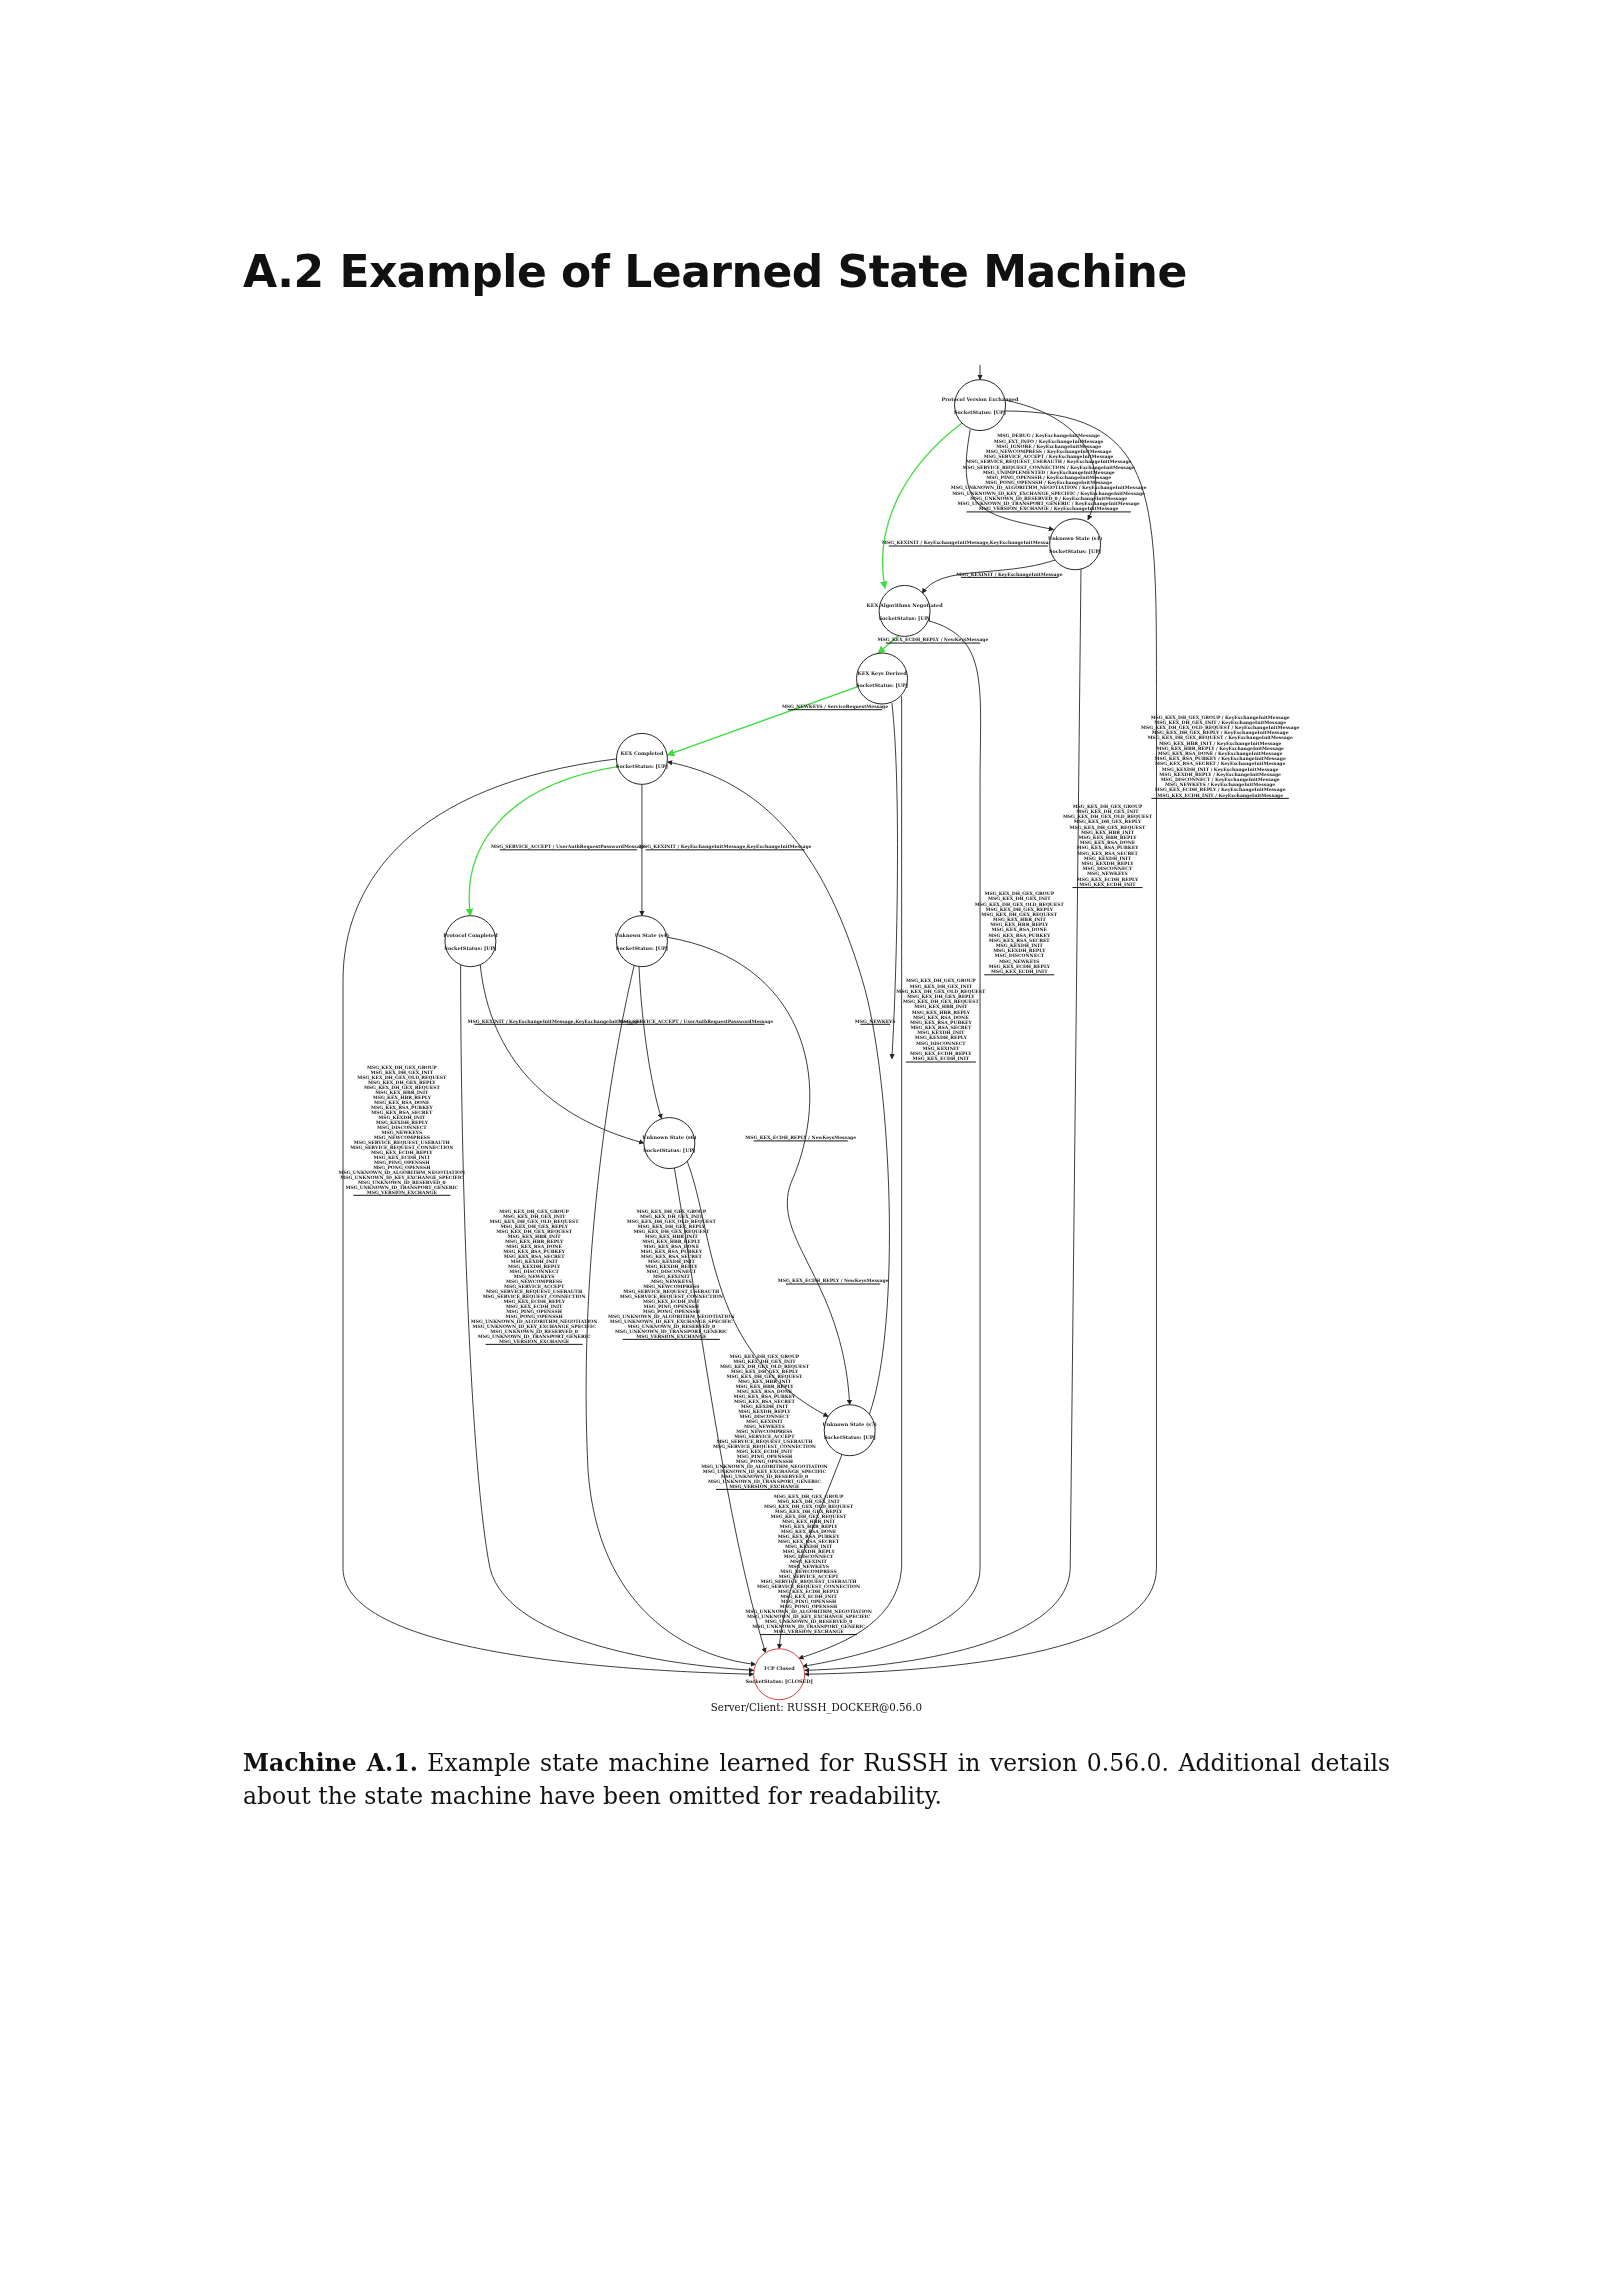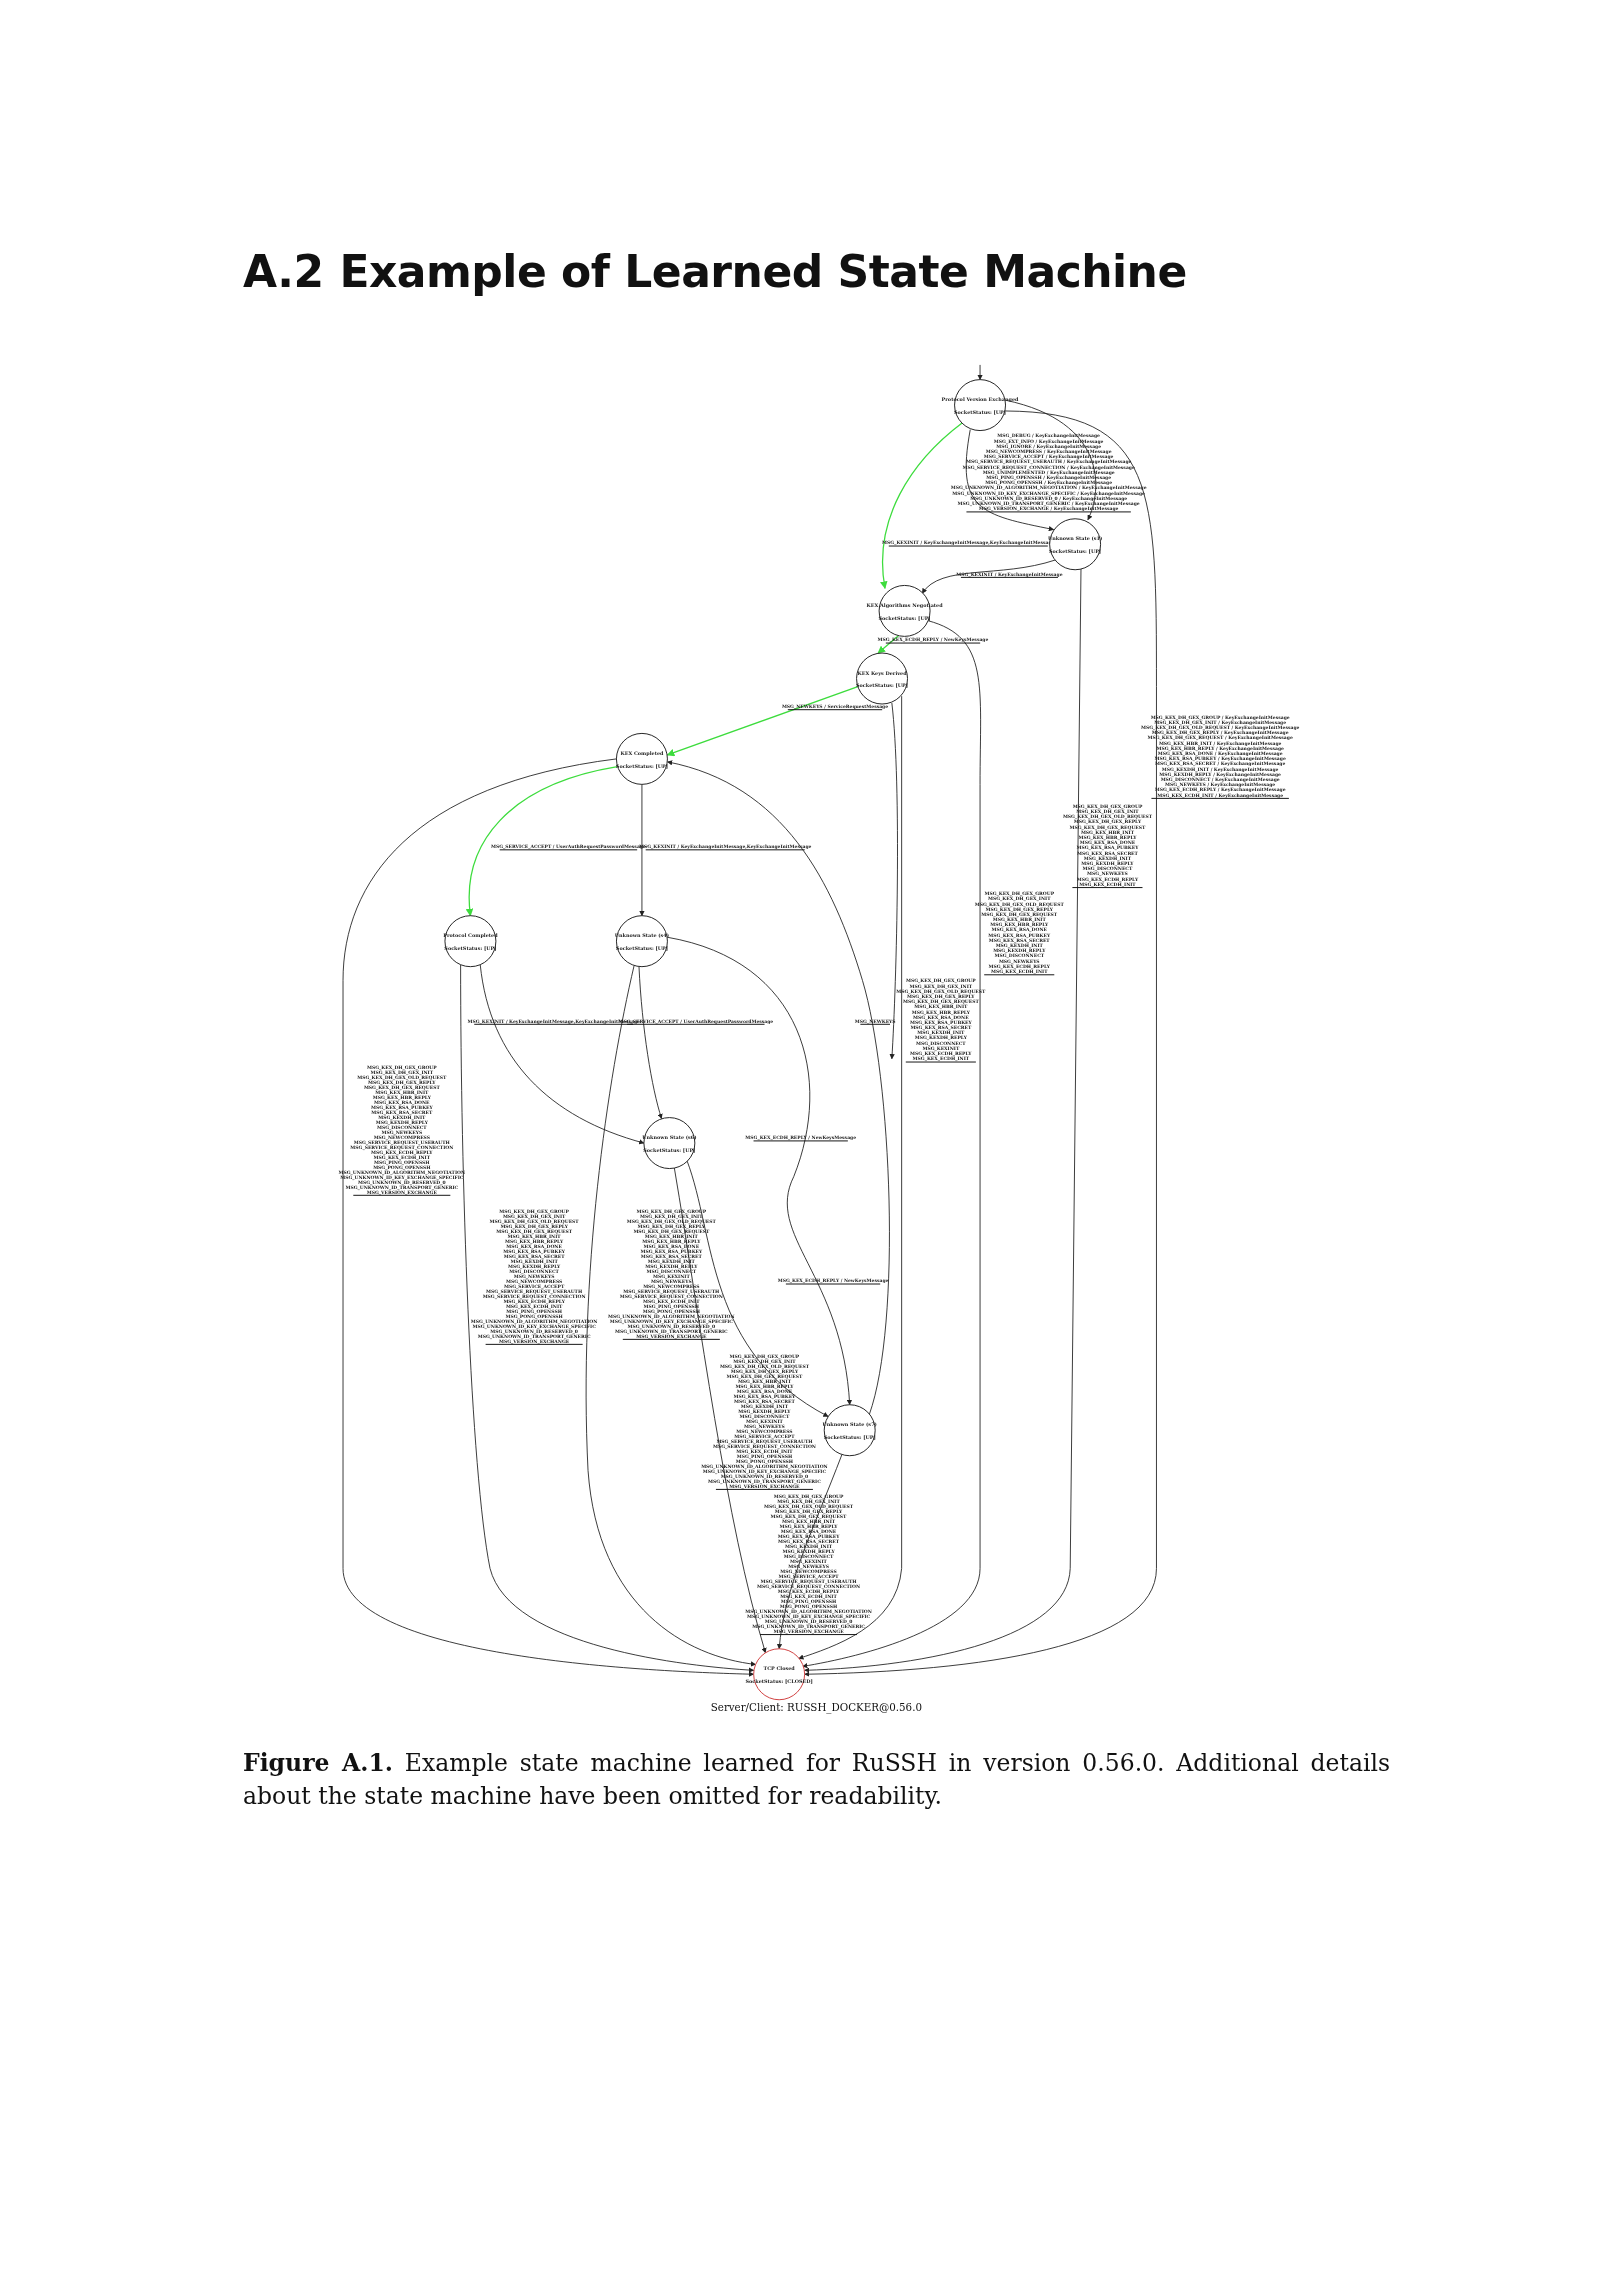--- a/index.html
+++ b/index.html
@@ -402,15 +402,15 @@
       <g>
         <circle cx="795" cy="1708" r="26" fill="#fff" stroke="#d04040" stroke-width="1"></circle>
         <text x="795" y="1704" text-anchor="middle" class="state-name">TCP Closed</text>
         <text x="795" y="1717" text-anchor="middle" class="state-name">SocketStatus: [CLOSED]</text>
       </g>
     </g>
   <text class="server" x="833" y="1746" text-anchor="middle">Server/Client: RUSSH_DOCKER@0.56.0</text>
 </svg>
 
 <div class="caption">
-  <span class="lead">Figure A.1.</span><span> Example state machine learned for RuSSH in version 0.56.0. Additional details about the state machine have been omitted for readability.</span>
+  <span class="lead">Machine A.1.</span><span> Example state machine learned for RuSSH in version 0.56.0. Additional details about the state machine have been omitted for readability.</span>
 </div>
 
 
 </body></html>

